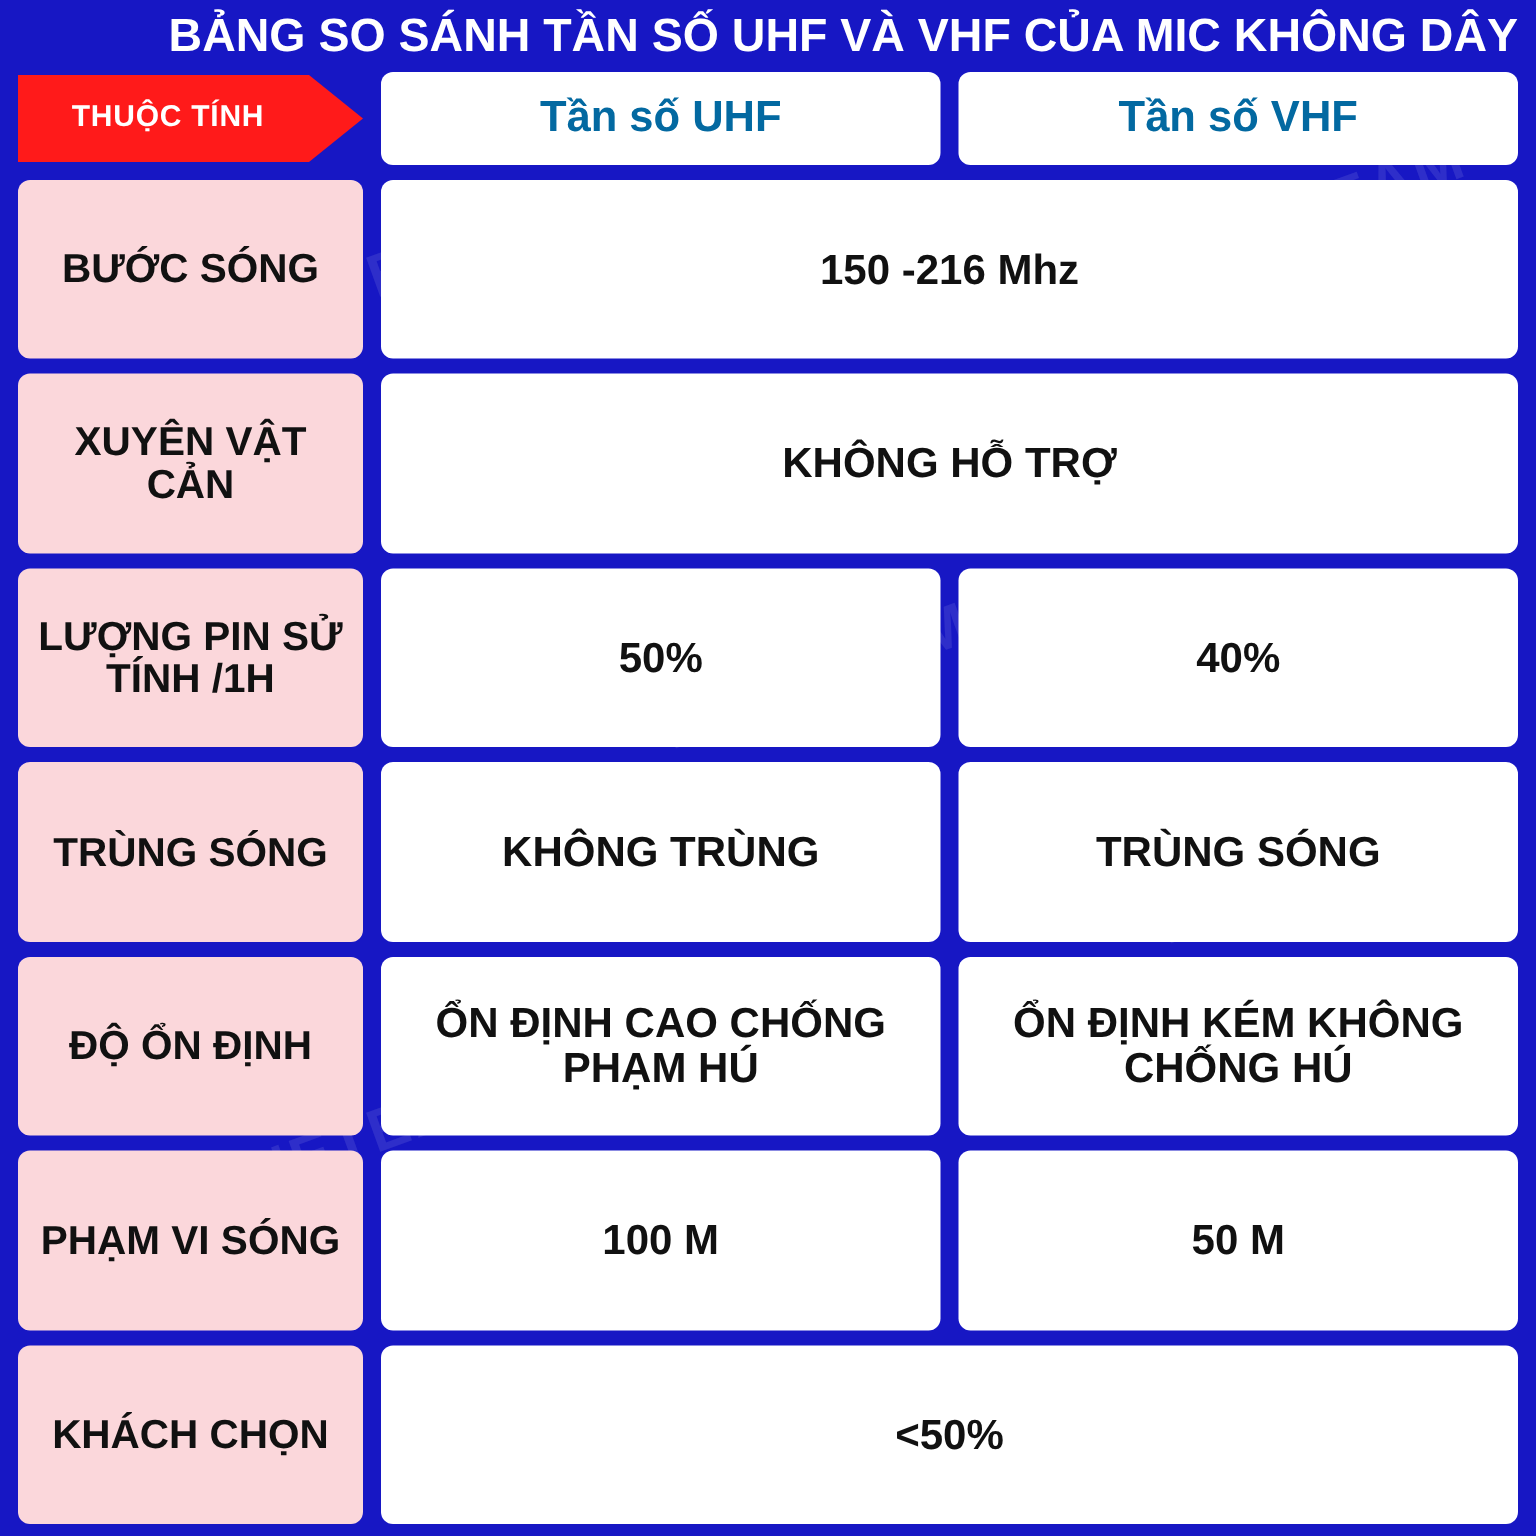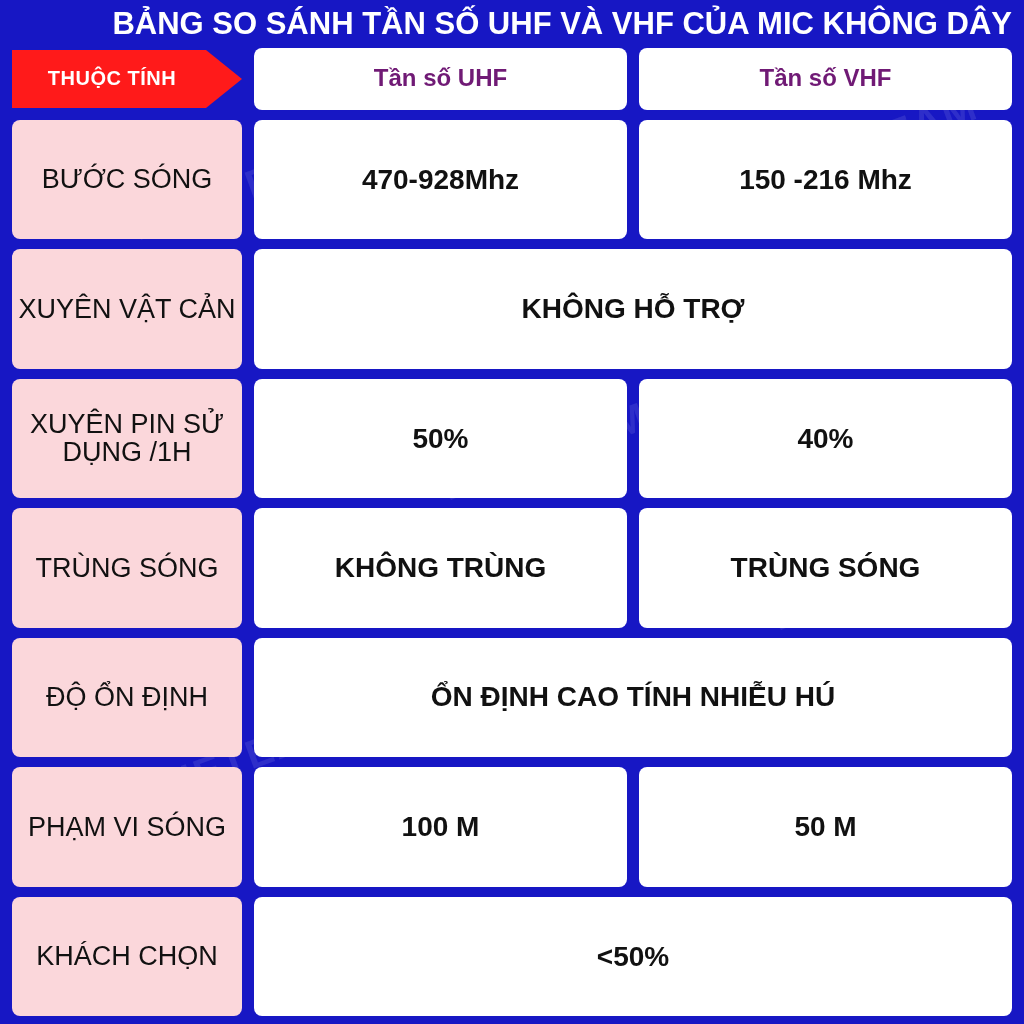--- a/index.html
+++ b/index.html
@@ -70,21 +70,21 @@
   .cell-attr {
     width: 230px;
     flex: 0 0 230px;
     background: #fbd7db;
     border-radius: 8px;
     display: flex;
     align-items: center;
     justify-content: center;
     text-align: center;
     color: #111111;
-    font-weight: normal;
+    font-weight: bold;
     font-size: 27px;
     line-height: 1.05;
     padding: 14px 6px;
     box-sizing: border-box;
     font-family: "Liberation Sans", sans-serif;
   }
   .cell-val {
     flex: 1 1 0;
     background: #ffffff;
     border-radius: 8px;
@@ -126,22 +126,22 @@
     font-family: "Liberation Sans", sans-serif;
   }
   .attr-arrow .tip {
     width: 0;
     height: 0;
     border-top: 29px solid transparent;
     border-bottom: 29px solid transparent;
     border-left: 36px solid #ff1a1a;
   }
   .head .cell-val {
-    color: #701a75;
-    font-size: 24px;
+    color: #0369a1;
+    font-size: 29px;
   }
   .val-2line { line-height: 1.1; }
 </style>
 </head>
 <body>
 
 <div class="sheet">
 
   <div class="wm wm1">VINETEAM</div>
   <div class="wm wm2">VINETEAM</div>
@@ -157,44 +157,44 @@
       <div class="attr-arrow">
         <div class="body">THUỘC TÍNH</div>
         <div class="tip"></div>
       </div>
       <div class="cell-val">Tần số UHF</div>
       <div class="cell-val">Tần số VHF</div>
     </div>
 
     <div class="row">
       <div class="cell-attr">BƯỚC SÓNG</div>
-      <div class="cell-val">470-928Mhz</div>
       <div class="cell-val">150 -216 Mhz</div>
     </div>
 
     <div class="row">
       <div class="cell-attr">XUYÊN VẬT CẢN</div>
       <div class="cell-val">KHÔNG HỖ TRỢ</div>
     </div>
 
     <div class="row">
-      <div class="cell-attr">XUYÊN PIN SỬ DỤNG /1H</div>
+      <div class="cell-attr">LƯỢNG PIN SỬ TÍNH /1H</div>
       <div class="cell-val">50%</div>
       <div class="cell-val">40%</div>
     </div>
 
     <div class="row">
       <div class="cell-attr">TRÙNG SÓNG</div>
       <div class="cell-val">KHÔNG TRÙNG</div>
       <div class="cell-val">TRÙNG SÓNG</div>
     </div>
 
     <div class="row">
       <div class="cell-attr">ĐỘ ỔN ĐỊNH</div>
-      <div class="cell-val val-2line">ỔN ĐỊNH CAO TÍNH NHIỄU HÚ</div>
+      <div class="cell-val val-2line">ỔN ĐỊNH CAO CHỐNG PHẠM HÚ</div>
+      <div class="cell-val val-2line">ỔN ĐỊNH KÉM KHÔNG CHỐNG HÚ</div>
     </div>
 
     <div class="row">
       <div class="cell-attr">PHẠM VI SÓNG</div>
       <div class="cell-val">100 M</div>
       <div class="cell-val">50 M</div>
     </div>
 
     <div class="row">
       <div class="cell-attr">KHÁCH CHỌN</div>

